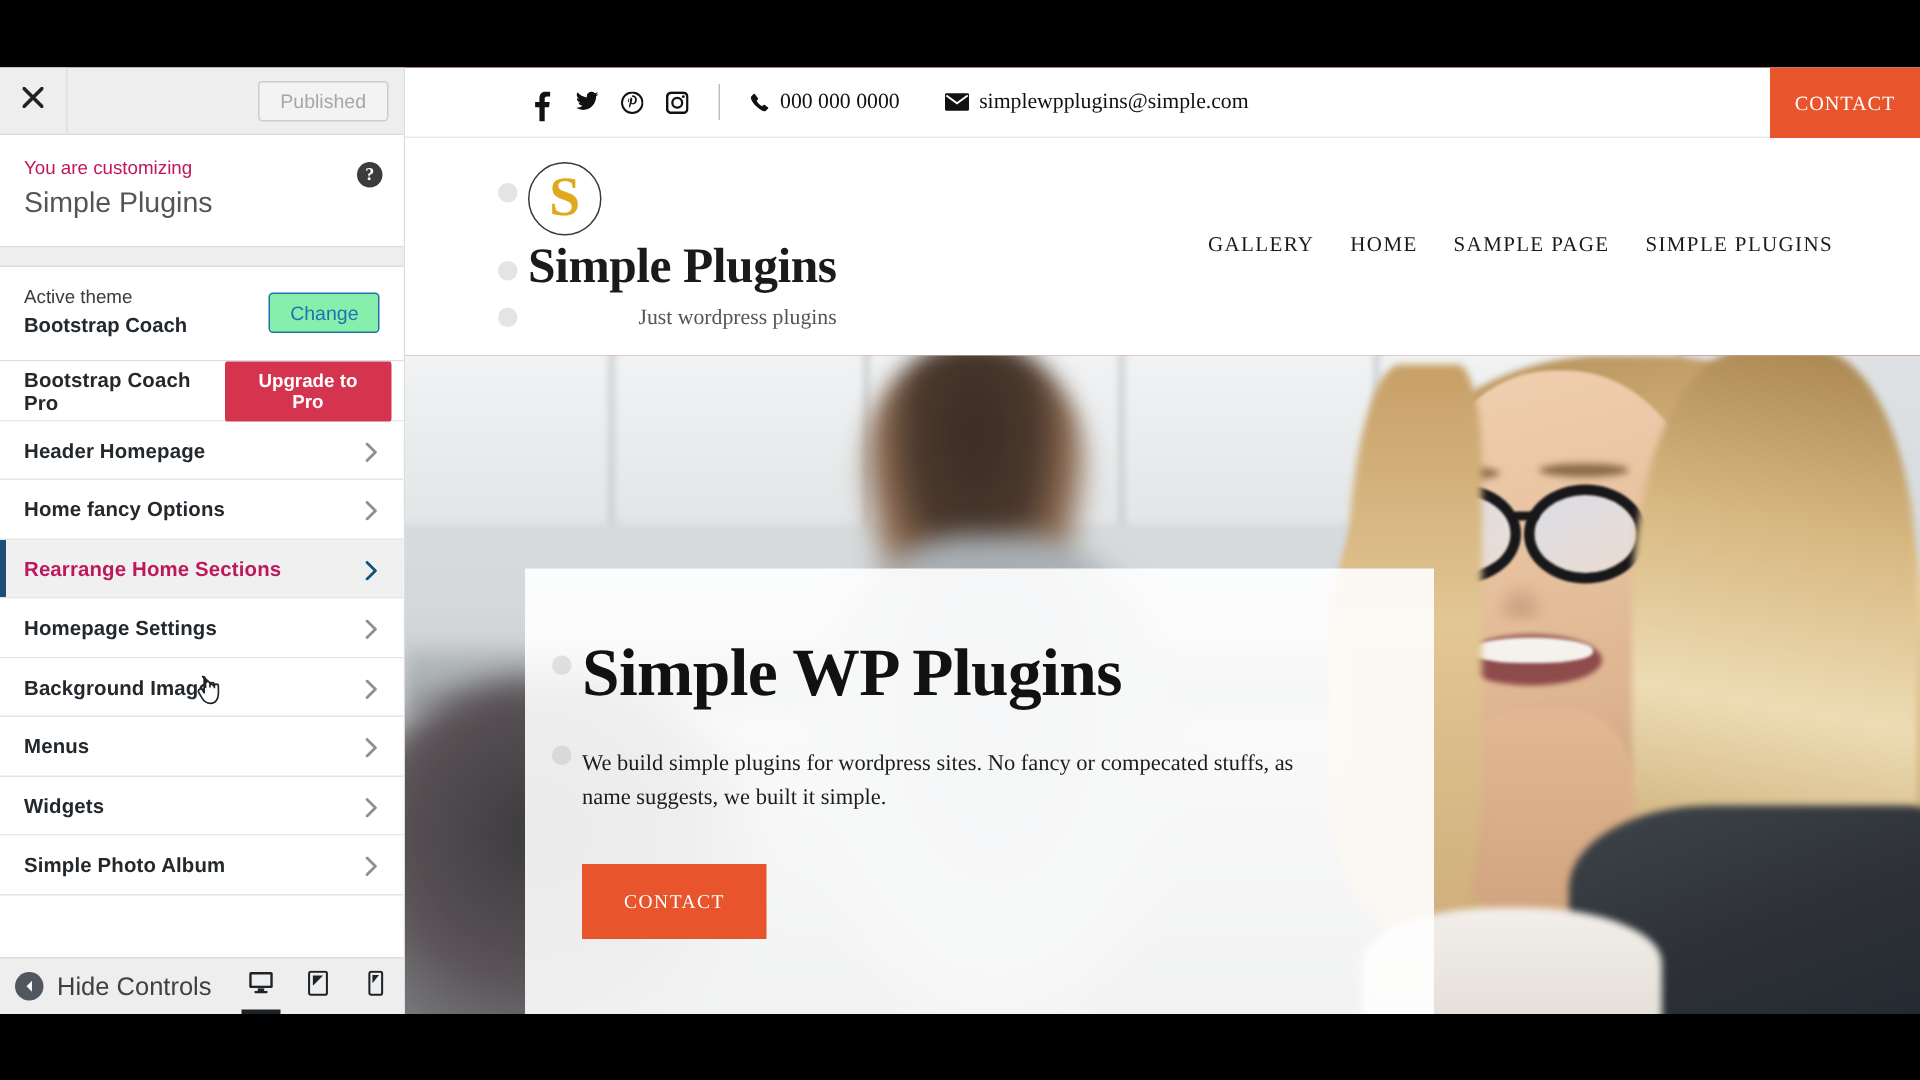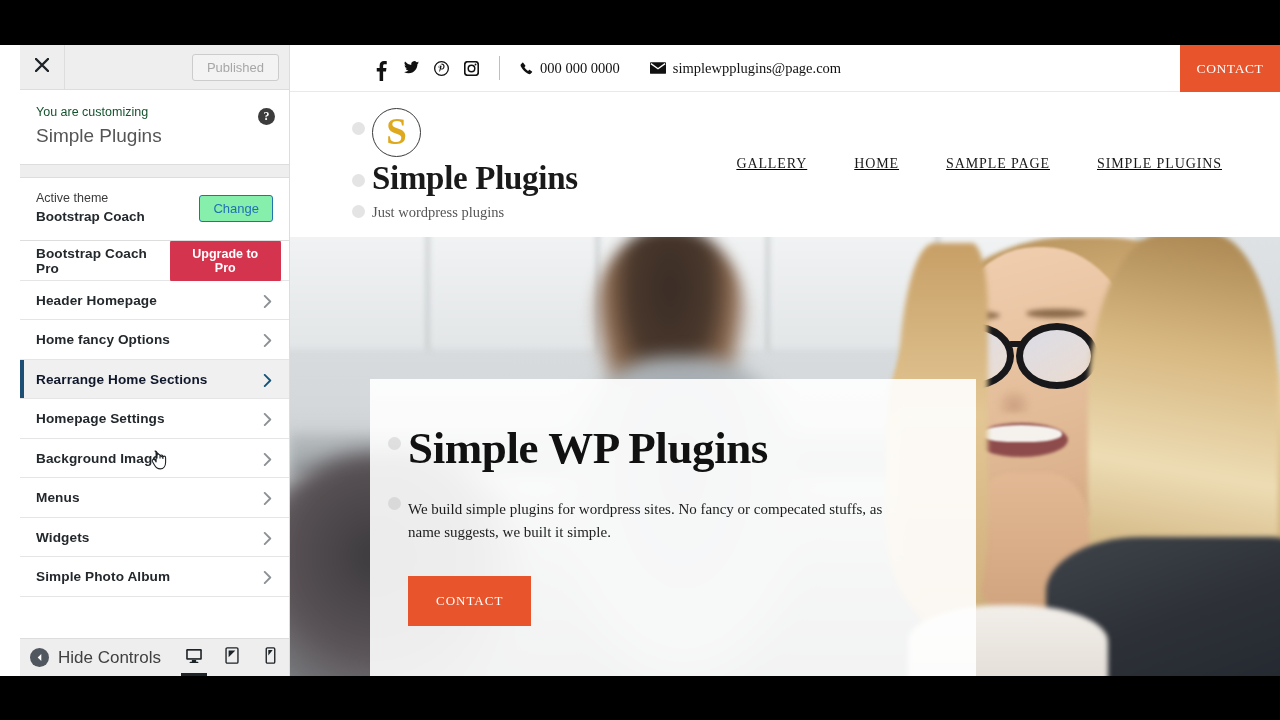--- a/index.html
+++ b/index.html
@@ -12,21 +12,21 @@
 
   
   .letterbox { position: absolute; left: 0; width: 1280px; background: #000; }
   .letterbox.top { top: 0; height: 45px; }
   .letterbox.bottom { bottom: 0; height: 44px; }
 
   
   #app {
     position: absolute; top: 45px; left: 0;
     width: 1280px; height: 631px;
-    background: #fff; overflow: hidden; display: flex; padding-left: 20px;
+    background: #fff; overflow: hidden; display: flex;
   }
 
   
   #sidebar {
     position: relative;
     width: 270px; height: 631px;
     background: #fff;
     border-right: 1px solid #ddd;
     display: flex; flex-direction: column;
     flex: 0 0 270px;
@@ -58,21 +58,21 @@
     cursor: default;
   }
 
   .panel-title-block {
     background: #fff;
     border-bottom: 1px solid #ddd;
     padding: 14px 16px 16px 16px;
     position: relative;
   }
   .panel-title-block .cust-label {
-    font-size: 12.5px; color: #14532d; line-height: 1.3;
+    font-size: 12.5px; color: #be185d; line-height: 1.3;
   }
   .panel-title-block .site-name {
     font-size: 19px; color: #555; font-weight: 400;
     margin-top: 4px; line-height: 1.25;
   }
   .help-icon {
     position: absolute; right: 14px; top: 18px;
     width: 17px; height: 17px; border-radius: 50%;
     background: #3c3c3c; color: #fff;
     font-size: 12px; font-weight: bold;
@@ -117,21 +117,21 @@
     border-radius: 3px; font-size: 12.5px; font-weight: bold;
     padding: 7px 12px; cursor: pointer;
     font-family: "Liberation Sans", sans-serif;
   }
 
   .menu-row.active { background: #f0f0f1; }
   .menu-row.active::before {
     content: ""; position: absolute; left: 0; top: 0; bottom: 0;
     width: 4px; background: #1d4e73;
   }
-  .menu-row.active .mr-label { color: #0f172a; }
+  .menu-row.active .mr-label { color: #be185d; }
 
   
   .fake-cursor {
     position: absolute; left: 130px; top: 404px;
     width: 18px; height: 22px; pointer-events: none; z-index: 30;
   }
 
   .sidebar-footer {
     height: 38px; flex: 0 0 38px;
     background: #eee; border-top: 1px solid #ddd;
@@ -208,23 +208,23 @@
     font-size: 37px; font-weight: bold; color: #dfa91e;
     line-height: 1; margin-top: -3px;
   }
   .site-title {
     font-family: "Liberation Serif", serif;
     font-size: 33px; font-weight: bold; color: #1a1a1a;
     line-height: 1.08; letter-spacing: -.3px;
   }
   .site-tagline {
     font-family: "Liberation Serif", serif;
-    font-size: 14.5px; color: #555; margin-top: 7px;
-  }
-  .nav-right { margin-left: auto; display: flex; align-items: center; gap: 47px; padding-bottom: 2px; text-decoration: underline; }
+    font-size: 14.5px; color: #555; margin-top: 7px; text-align: right;
+  }
+  .nav-right { margin-left: auto; display: flex; align-items: center; gap: 24px; padding-bottom: 2px; }
   .nav-item {
     font-family: "Liberation Serif", serif;
     font-size: 14px; color: #1a1a1a; letter-spacing: .9px;
     cursor: pointer; white-space: nowrap;
   }
 
   
   .hero {
     position: relative; height: 439px; overflow: hidden;
     background: #8d8f91;
@@ -568,21 +568,21 @@
               </span>
               <span>000 000 0000</span>
             </div>
             <div class="ci-item">
               <span>
                 <svg viewBox="0 0 18 13" width="16" height="12">
                     <rect x="0" y="0" width="18" height="13" rx="1" fill="#111"></rect>
                     <path d="M1 1.6 L9 7.4 L17 1.6" fill="none" stroke="#fff" stroke-width="1.5"></path>
                   </svg>
               </span>
-              <span>simplewpplugins@page.com</span>
+              <span>simplewpplugins@simple.com</span>
             </div>
           </div>
         </div>
         <div class="contact-cta">CONTACT</div>
       </div>
 
       <div class="brandbar">
         <div class="shortcut-dot" style="left:62px; top:30px;"></div>
         <div class="shortcut-dot" style="left:62px; top:82px;"></div>
         <div class="shortcut-dot" style="left:62px; top:113px;"></div>

